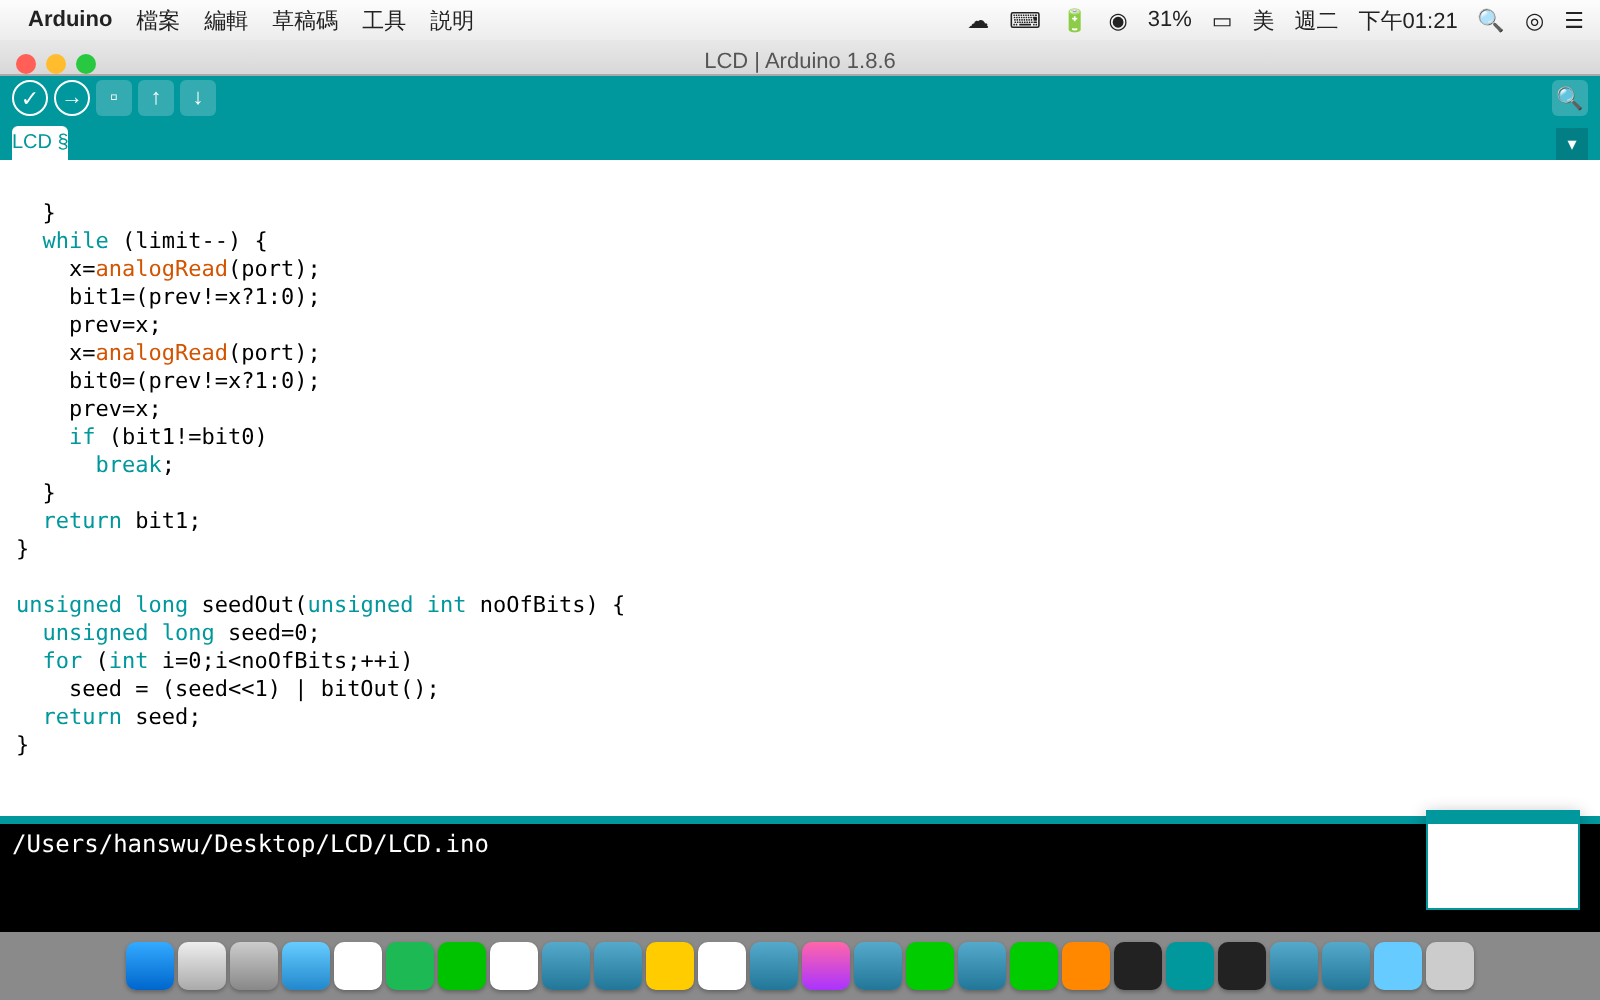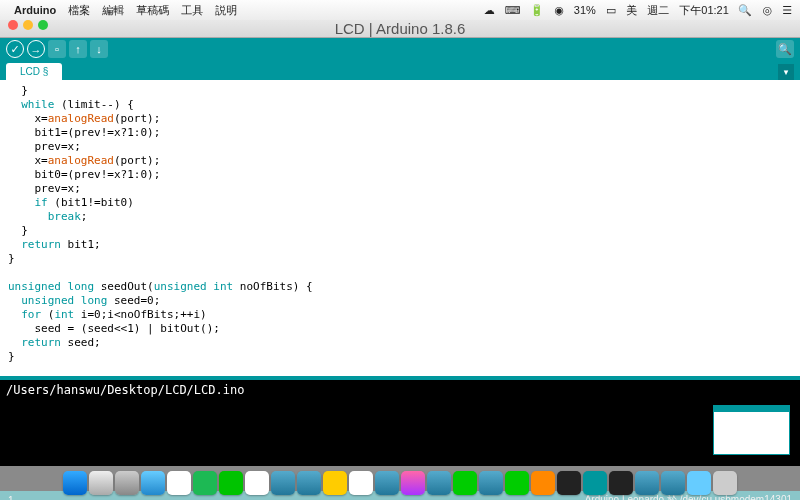--- a/index.html
+++ b/index.html
@@ -2,34 +2,34 @@
 <html><head>
 <meta charset="utf-8">
 <style>
 body{margin:0;font-family:-apple-system,sans-serif;background:#444;width:800px;height:500px;overflow:hidden;position:relative}
 .menubar{height:20px;background:linear-gradient(#fdfdfd,#ececec);display:flex;align-items:center;font-size:11px;padding:0 8px;color:#222}
 .menubar .apple{font-size:13px;margin-right:6px}
 .menubar .app{font-weight:bold;margin-right:12px}
 .menubar .menu{margin-right:12px;cursor:default}
 .menubar .right{margin-left:auto;display:flex;align-items:center;gap:10px}
 .menubar .right span{font-size:11px}
-.titlebar{height:17px;background:linear-gradient(#e8e8e8,#d8d8d8);display:flex;align-items:flex-start;font-size:15px;color:#555;position:relative;border-bottom:1px solid #aaa}
+.titlebar{height:17px;background:linear-gradient(#e8e8e8,#d8d8d8);display:flex;align-items:flex-end;font-size:11px;color:#555;position:relative;border-bottom:1px solid #aaa}
 .traffic{display:flex;gap:5px;margin-left:8px}
 .dot{width:10px;height:10px;border-radius:50%}
 .red{background:#ff5f57}.yel{background:#ffbd2e}.grn{background:#28c940}
 .titlebar .title{position:absolute;left:50%;transform:translateX(-50%)}
 .toolbar{height:22px;background:#00979d;display:flex;align-items:center;padding:0 6px;gap:3px}
 .tbtn{width:18px;height:18px;border-radius:3px;display:flex;align-items:center;justify-content:center;color:#fff;font-size:11px;cursor:pointer}
 .tbtn.circ{border:1.5px solid #fff;border-radius:50%;width:16px;height:16px}
 .tbtn.sq{background:rgba(255,255,255,.2)}
 .toolbar .spacer{flex:1}
 .tabbar{height:20px;background:#00979d;display:flex;align-items:flex-end;padding-left:6px}
-.tab{background:#fff;padding:3px 14px;font-size:10px;border-radius:3px 3px 0 0;color:#00979d;cursor:pointer}
+.tab{background:#fff;padding:3px 0;font-size:10px;border-radius:3px 3px 0 0;color:#00979d;cursor:pointer}
 .tabbar .dd{margin-left:auto;margin-right:6px;width:16px;height:16px;background:#017f85;color:#fff;display:flex;align-items:center;justify-content:center;font-size:9px;cursor:pointer}
-.editor{height:288px;background:#fff;font-family:Monaco,Consolas,monospace;font-size:11px;padding:4px 8px;line-height:14px;color:#000;overflow:hidden;white-space:pre}
+.editor{height:288px;background:#fff;font-family:Monaco,Consolas,monospace;font-size:11px;padding:20px 8px;line-height:14px;color:#000;overflow:hidden;white-space:pre}
 .kw{color:#00979d}.fn{color:#d35400}
 .sep{height:4px;background:#00979d}
 .console{height:105px;background:#000;color:#fff;font-family:Monaco,monospace;font-size:12px;padding:3px 6px;position:relative}
 .status{height:18px;background:#00979d;color:#fff;font-size:10px;display:flex;align-items:center;padding:0 8px}
 .status .r{margin-left:auto}
 .pip{position:absolute;right:10px;bottom:45px;width:75px;height:48px;background:#fff;border:1px solid #00979d;box-shadow:0 2px 8px rgba(0,0,0,.3)}
 .pip .h{height:6px;background:#00979d}
 .dock{position:absolute;bottom:0;left:0;right:0;height:30px;background:rgba(230,230,230,.6);display:flex;align-items:center;justify-content:center;gap:2px;padding:2px}
 .dicon{width:24px;height:24px;border-radius:5px;background:linear-gradient(#5ac,#279);box-shadow:0 1px 2px rgba(0,0,0,.3)}
 </style>

